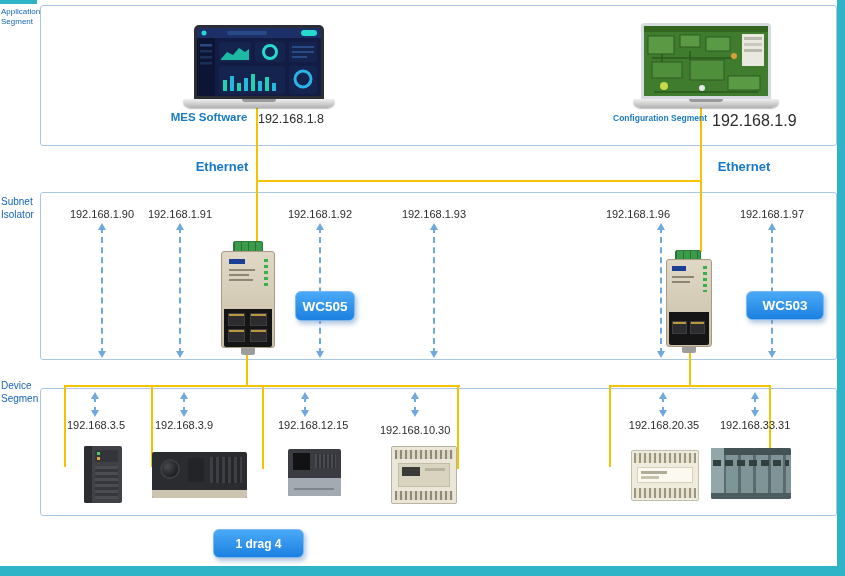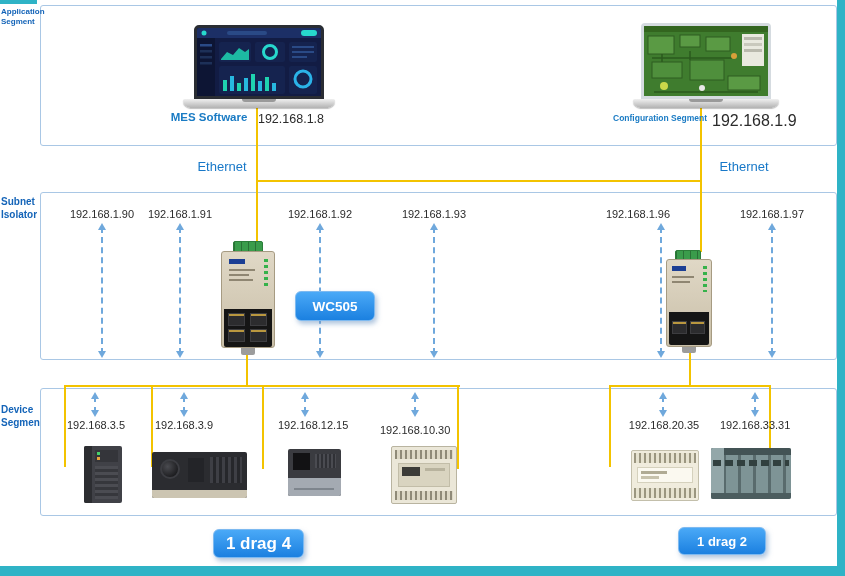--- a/index.html
+++ b/index.html
@@ -1,30 +1,30 @@
 <!DOCTYPE html>
 <html><head>
 <meta charset="utf-8">
 <style>
   *{box-sizing:border-box;margin:0;padding:0}
   body{background:#ffffff}
   .canvas{position:relative;width:845px;height:576px;background:#ffffff;overflow:hidden;
           font-family:"Liberation Sans",sans-serif}
   .edge{position:absolute;background:#2fb3c6}
   .sect-box{position:absolute;background:#ffffff;border:1px solid #a9c7e5;border-radius:3px}
-  .side-label{position:absolute;left:1px;width:38px;font-weight:bold;color:#1464b8;line-height:1.25}
+  .side-label{position:absolute;left:1px;width:38px;font-weight:normal;color:#1464b8;line-height:1.25}
   .yline{position:absolute;background:#f3c300}
   .dlink{position:absolute;width:8px}
   .dlink .dl-line{position:absolute;left:3px;top:4px;bottom:4px;width:0;border-left:2px dashed #6fa8dc}
   .arr{position:absolute;width:0;height:0;border-left:4px solid transparent;border-right:4px solid transparent}
   .arr-up{top:0;left:0;border-bottom:7px solid #6fa8dc}
   .arr-dn{bottom:0;left:0;border-top:7px solid #6fa8dc}
   .ip{position:absolute;font-size:11px;color:#2b2b2b;text-align:center;white-space:nowrap}
   .lbl-blue{position:absolute;color:#1a7bc4;text-align:center;white-space:nowrap}
-  .eth{font-size:13px;font-weight:normal;color:#1878c8}
+  .eth{font-size:13px;font-weight:bold;color:#1878c8}
   .blue-btn{position:absolute;display:flex;align-items:center;justify-content:center;color:#fff;
             font-weight:bold;font-size:13.5px;background:linear-gradient(180deg,#4aa9f7 0%,#1b80e0 100%);
             border-radius:6px;border:1px solid #7db9f0;box-shadow:2px 3px 5px rgba(110,150,195,.55)}
   .laptop{position:absolute}
   .lap-screen{position:absolute;overflow:hidden}
   .lap-screen svg{display:block;width:100%;height:100%}
   .lap-base{position:absolute;background:linear-gradient(180deg,#f0f0f0,#b2b2b2);
             border-radius:2px 2px 9px 9px;box-shadow:0 1px 1px rgba(0,0,0,.25)}
   .lap-notch{position:absolute;left:50%;transform:translateX(-50%);top:0;width:34px;height:3px;
              background:#9a9a9a;border-radius:0 0 4px 4px}
@@ -53,21 +53,21 @@
   <div class="edge" style="left:837px;top:0;width:8px;height:576px"></div>
   <div class="edge" style="left:0;top:566px;width:845px;height:10px"></div>
   <div class="edge" style="left:0;top:0;width:37px;height:4px"></div>
 
   <div class="sect-box" style="left:40px;top:5px;width:797px;height:141px"></div>
   <div class="sect-box" style="left:40px;top:192px;width:797px;height:168px"></div>
   <div class="sect-box" style="left:40px;top:388px;width:797px;height:128px"></div>
 
   <div class="side-label" style="top:7px;font-size:8px">Application Segment</div>
   <div class="side-label" style="top:196px;font-size:10px">Subnet Isolator</div>
-  <div class="side-label" style="top:404px;font-size:10px">Device Segmen</div>
+  <div class="side-label" style="top:380px;font-size:10px">Device Segmen</div>
 
   <div class="yline" style="left:256px;top:107px;width:2px;height:138px"></div>
   <div class="yline" style="left:256px;top:180px;width:446px;height:2px"></div>
   <div class="yline" style="left:700px;top:106px;width:2px;height:146px"></div>
   <div class="yline" style="left:246px;top:352px;width:2px;height:35px"></div>
   <div class="yline" style="left:64px;top:385px;width:396px;height:2px"></div>
   <div class="yline" style="left:64px;top:387px;width:2px;height:80px"></div>
   <div class="yline" style="left:151px;top:387px;width:2px;height:80px"></div>
   <div class="yline" style="left:262px;top:387px;width:2px;height:82px"></div>
   <div class="yline" style="left:457px;top:387px;width:2px;height:82px"></div>
@@ -243,21 +243,22 @@
     <div class="wc-text" style="left:6px;top:26px;width:22px;height:2px"></div>
     <div class="wc-text" style="left:6px;top:31px;width:18px;height:2px"></div>
     <div class="wc-leds" style="left:37px;top:16px;height:26px"></div>
     <div class="wc-black" style="left:3px;top:62px;width:40px;height:33px">
       <div class="wc-port-s" style="left:3px;top:9px"></div>
       <div class="wc-port-s" style="left:21px;top:9px"></div>
     </div>
     <div class="wc-din" style="left:16px;top:97px;width:14px;height:6px"></div>
   </div>
 
-  <div class="blue-btn" style="left:295px;top:291px;width:80px;height:30px">WC505</div>
+  <div class="blue-btn" style="left:295px;top:291px;width:60px;height:30px">WC505</div>
+  <div class="blue-btn" style="left:746px;top:291px;width:78px;height:29px">WC503</div>
 
   <div class="ip" style="left:64px;top:419px;width:64px">192.168.3.5</div>
   <div class="ip" style="left:152px;top:419px;width:64px">192.168.3.9</div>
   <div class="ip" style="left:278px;top:419px;width:70px">192.168.12.15</div>
   <div class="ip" style="left:380px;top:424px;width:70px">192.168.10.30</div>
   <div class="ip" style="left:628px;top:419px;width:72px">192.168.20.35</div>
   <div class="ip" style="left:720px;top:419px;width:70px">192.168.33.31</div>
 
   <div class="plc" style="left:84px;top:446px;width:38px;height:57px">
     <div style="inset:0;background:#404147;border-radius:2px"></div>
@@ -303,16 +304,15 @@
   </div>
 
   <div class="plc" style="left:711px;top:448px;width:80px;height:51px">
     <div style="inset:0;background:repeating-linear-gradient(90deg,#7e9496 0 12px,#596b6d 12px 15px);border-radius:2px"></div>
     <div style="left:0;top:0;width:80px;height:7px;background:#435355;border-radius:2px 2px 0 0"></div>
     <div style="left:0;top:0;width:13px;height:51px;background:#93a7a9;border-radius:2px 0 0 2px"></div>
     <div style="left:2px;top:12px;width:76px;height:6px;background:repeating-linear-gradient(90deg,#31403f 0 8px,transparent 8px 12px)"></div>
     <div style="left:0;bottom:0;width:80px;height:6px;background:#4c5d5f;border-radius:0 0 2px 2px"></div>
   </div>
 
-  <div class="blue-btn" style="left:213px;top:529px;width:91px;height:29px;font-size:17px">1 drag 4</div>
-  <div class="blue-btn" style="left:678px;top:527px;width:88px;height:28px;font-size:13px">1 drag 2</div>
+  <div class="blue-btn" style="left:213px;top:529px;width:91px;height:29px;font-size:12px">1 drag 4</div>
 
 </div>
 
 </body></html>

